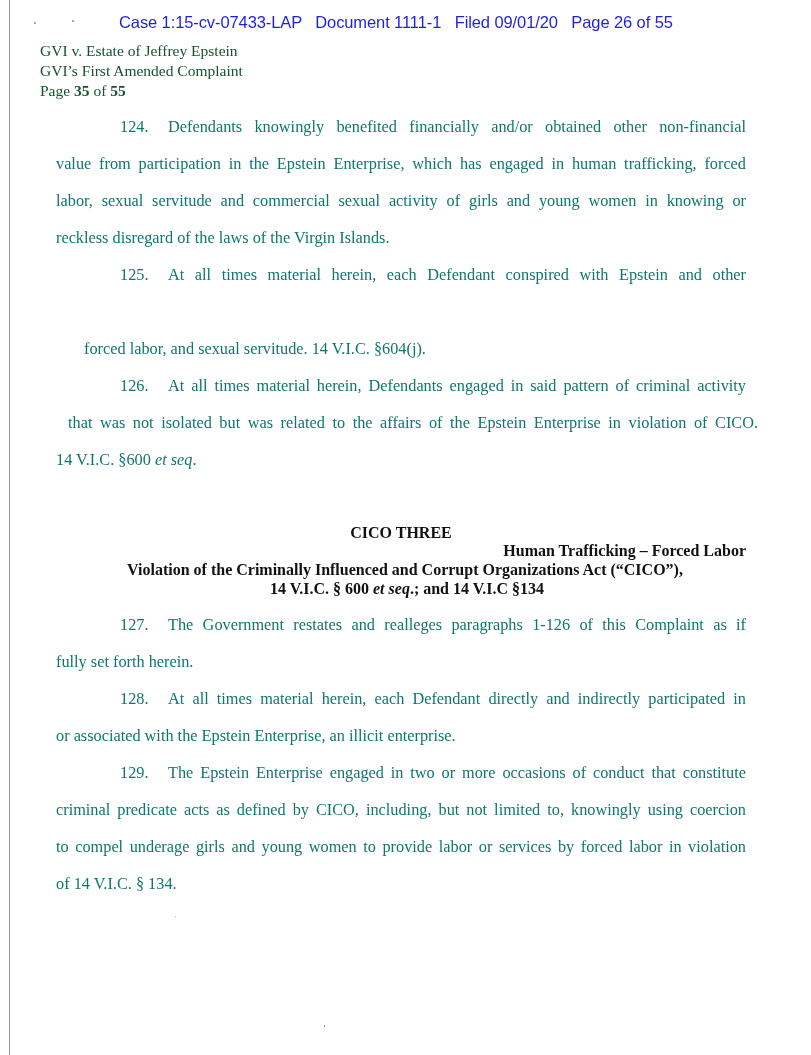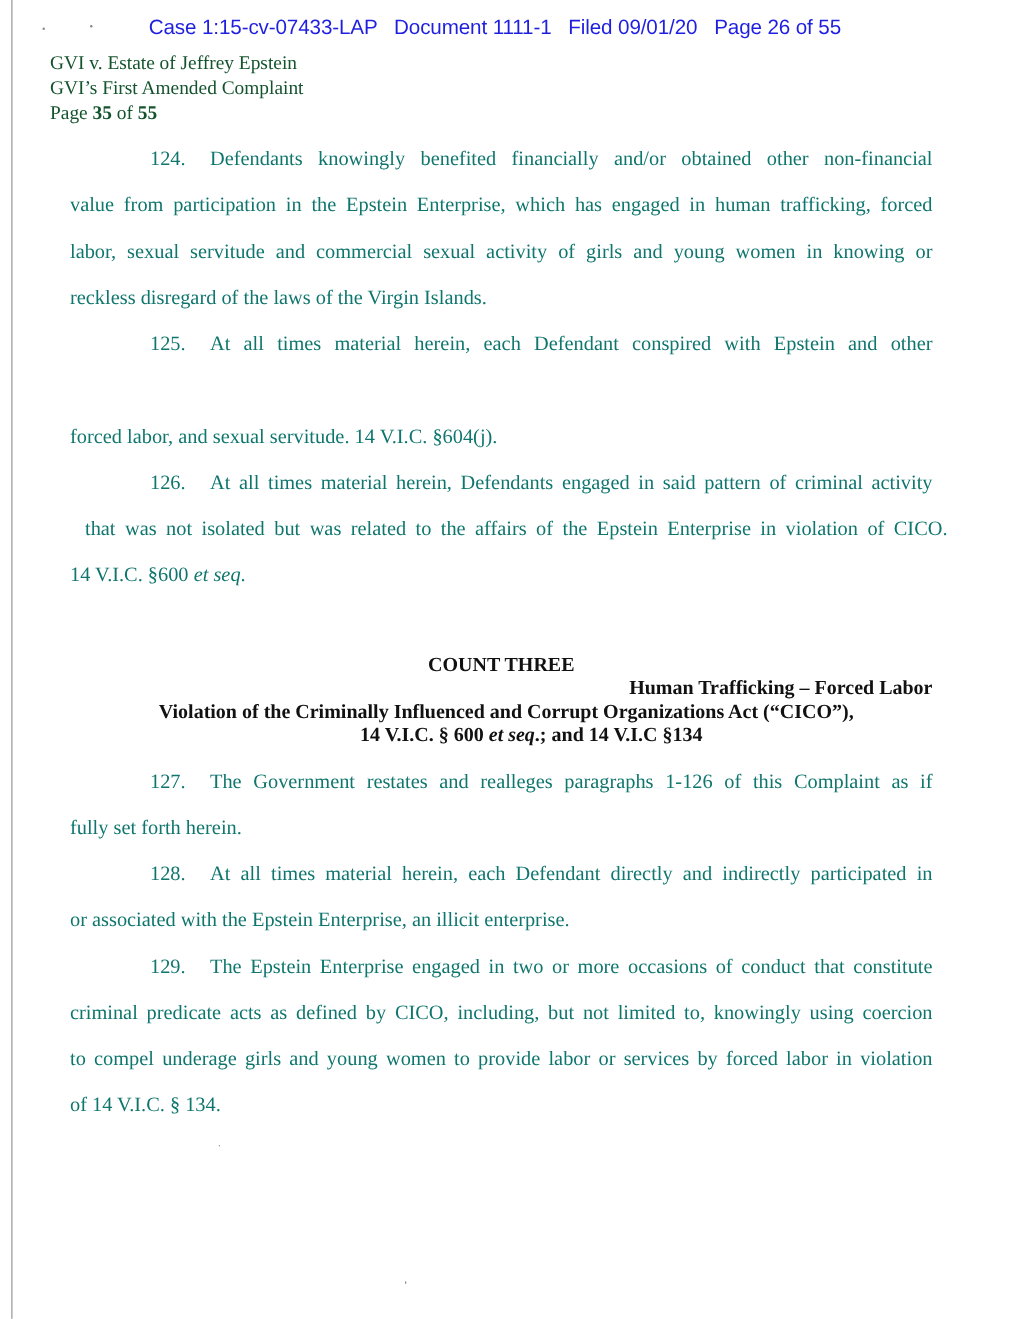--- a/index.html
+++ b/index.html
@@ -30,30 +30,30 @@
   <div class="caption" style="top:42px;">GVI v. Estate of Jeffrey Epstein</div>
   <div class="caption" style="top:62px;">GVI’s First Amended Complaint</div>
   <div class="caption" style="top:82px;"><span>Page </span><b>35</b><span> of </span><b>55</b></div>
 
   <div class="line indent just" style="top:117px;"><span class="pnum">124.</span><span>Defendants knowingly benefited financially and/or obtained other non-financial</span></div>
   <div class="line just" style="top:154px;">value from participation in the Epstein Enterprise, which has engaged in human trafficking, forced</div>
   <div class="line just" style="top:191px;">labor, sexual servitude and commercial sexual activity of girls and young women in knowing or</div>
   <div class="line" style="top:228px;">reckless disregard of the laws of the Virgin Islands.</div>
 
   <div class="line indent just" style="top:265px;"><span class="pnum">125.</span><span>At all times material herein, each Defendant conspired with Epstein and other</span></div>
-  <div class="line" style="top:339px;">forced labor, and sexual servitude.  14 V.I.C. §604(j).</div>
+  <div class="line" style="top:339px;margin-left:28px;">forced labor, and sexual servitude.  14 V.I.C. §604(j).</div>
 
   <div class="line indent just" style="top:376px;"><span class="pnum">126.</span><span>At all times material herein, Defendants engaged in said pattern of criminal activity</span></div>
   <div class="line just" style="top:413px;margin-left:12px;">that was not isolated but was related to the affairs of the Epstein Enterprise in violation of CICO.</div>
   <div class="line" style="top:450px;"><span>14 V.I.C. §600 </span><i>et seq</i><span>.</span></div>
 
-  <div class="heading" style="top:524px;">COUNT THREE</div>
+  <div class="heading" style="top:524px;">CICO THREE</div>
   <div class="heading" style="top:542px;text-align:right;">Human Trafficking – Forced Labor</div>
   <div class="heading" style="top:561px;left:60px;">Violation of the Criminally Influenced and Corrupt Organizations Act (“CICO”),</div>
-  <div class="heading" style="top:580px;left:80px;"><span>14 V.I.C. § 600 </span><i>et seq</i><span>.; and  14 V.I.C §134</span></div>
+  <div class="heading" style="top:580px;left:62px;"><span>14 V.I.C. § 600 </span><i>et seq</i><span>.; and  14 V.I.C §134</span></div>
 
   <div class="line indent just" style="top:615px;"><span class="pnum">127.</span><span>The Government restates and realleges paragraphs 1-126 of this Complaint as if</span></div>
   <div class="line" style="top:652px;">fully set forth herein.</div>
 
   <div class="line indent just" style="top:689px;"><span class="pnum">128.</span><span>At all times material herein, each Defendant directly and indirectly participated in</span></div>
   <div class="line" style="top:726px;">or associated with the Epstein Enterprise, an illicit enterprise.</div>
 
   <div class="line indent just" style="top:763px;"><span class="pnum">129.</span><span>The Epstein Enterprise engaged in two or more occasions of conduct that constitute</span></div>
   <div class="line just" style="top:800px;">criminal predicate acts as defined by CICO, including, but not limited to, knowingly using coercion</div>
   <div class="line just" style="top:837px;">to compel underage girls and young women to provide labor or services by forced labor in violation</div>

